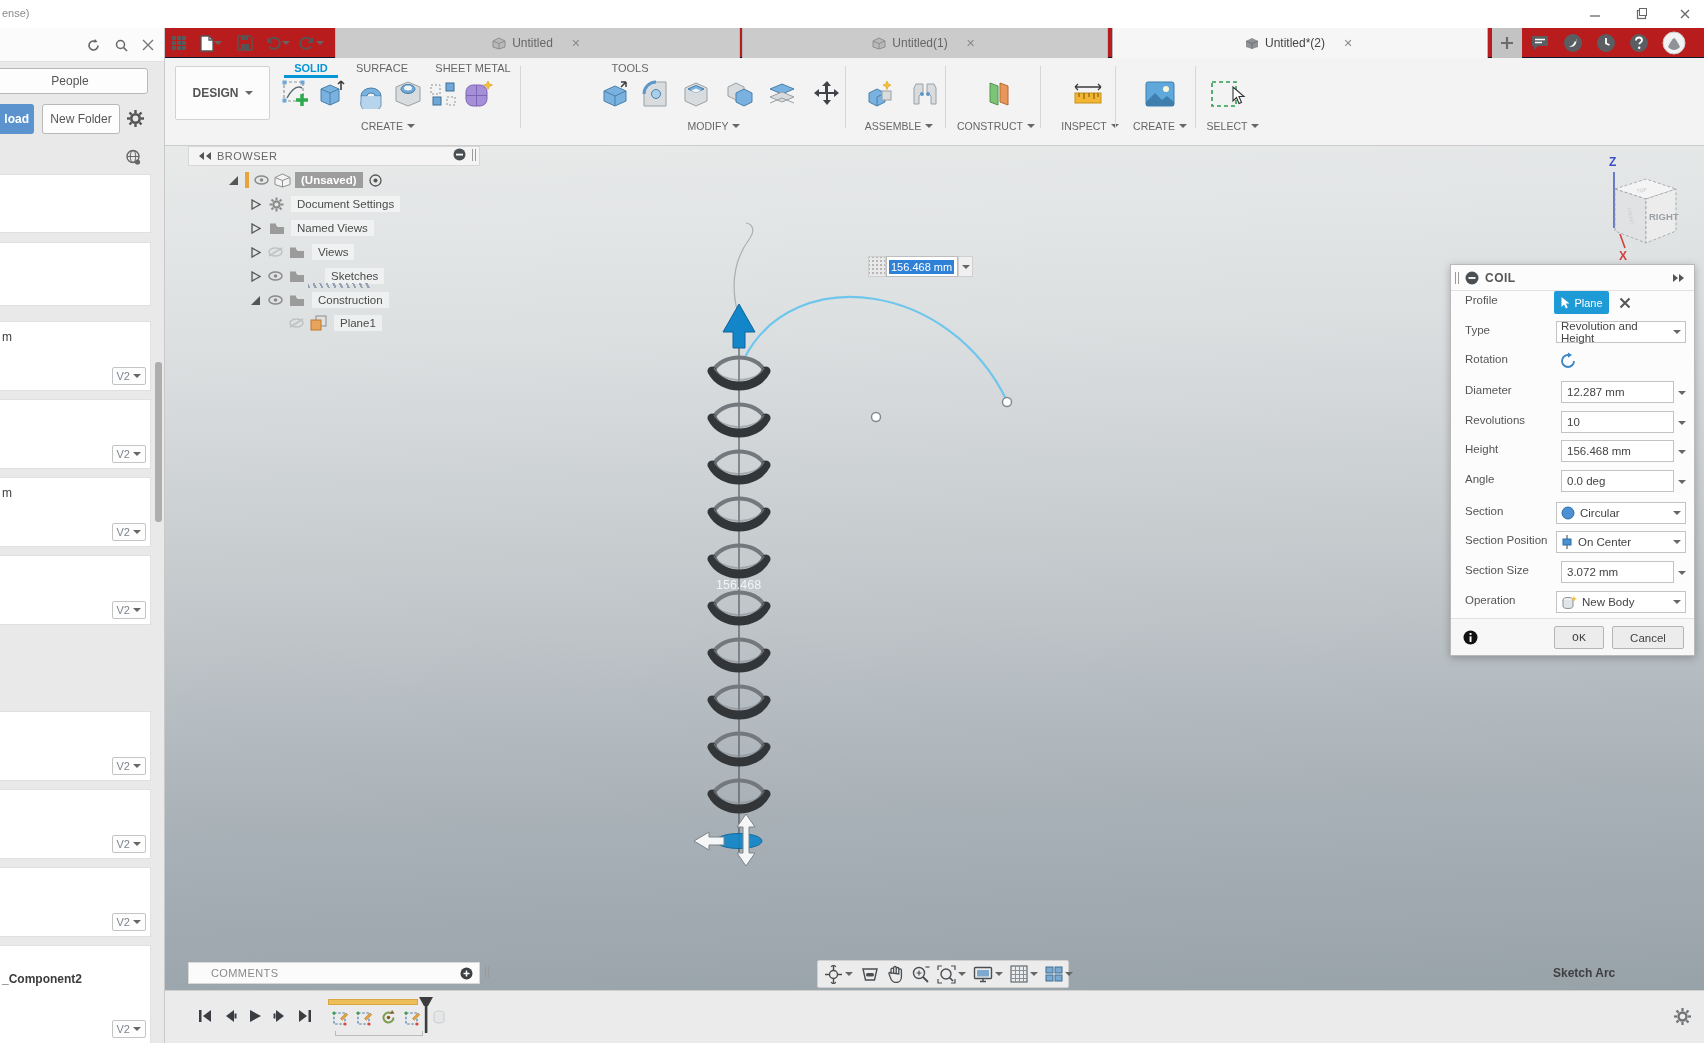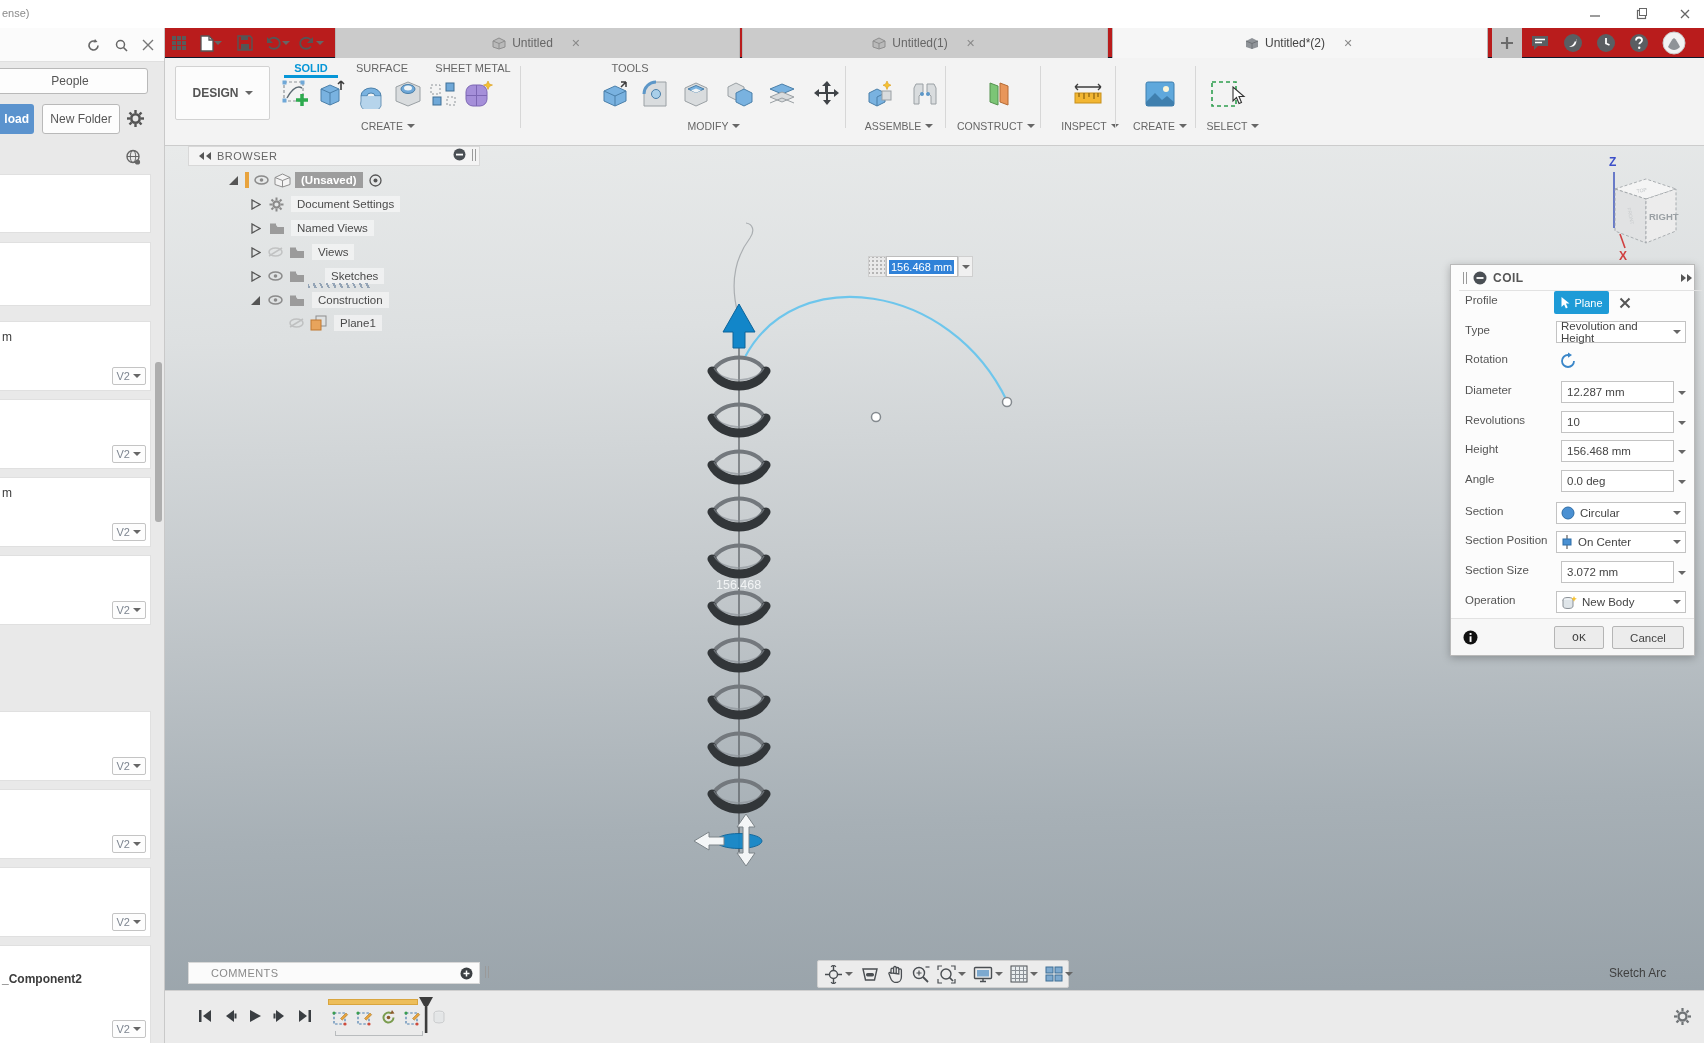--- a/index.html
+++ b/index.html
@@ -56,37 +56,37 @@
   .br-header { height:20px; background:rgba(244,244,244,.95); border:1px solid #d8d8d8; display:flex; align-items:center; color:#666; font-size:11px; letter-spacing:.5px; }
   .br-tools { position:absolute; right:4px; top:2px; display:flex; gap:6px; align-items:center; }
   .trow { position:absolute; height:22px; display:flex; align-items:center; }
   .tlabel { background:rgba(252,252,252,.55); padding:2px 6px; font-size:11.5px; color:#4a4a4a; }
   .tlabel.selected { background:#9d9d9d; color:#fff; font-weight:bold; }
   .hatch { position:absolute; left:120px; top:18px; width:64px; height:5px;
     background:repeating-linear-gradient(65deg,#7a8fa6 0 2px, transparent 2px 6px); opacity:.75; }
 
   
   .dialog { position:absolute; left:1285px; top:118px; width:245px; height:392px; background:#fcfcfc; border:1px solid #b9b9b9; box-shadow:0 2px 8px rgba(0,0,0,.25); font-size:11.5px; }
-  .dlg-header { position:absolute; left:0; top:0; width:100%; height:26px; border-bottom:1px solid #e2e2e2; display:flex; align-items:center;margin-left:8px; }
+  .dlg-header { position:absolute; left:0; top:0; width:100%; height:26px; border-bottom:1px solid #e2e2e2; display:flex; align-items:center; }
   .dlg-title { font-weight:bold; color:#555; font-size:12px; margin-left:6px; letter-spacing:.5px; }
   .drow { position:absolute; left:0; width:100%; height:22px; }
   .dlabel { position:absolute; left:14px; top:3px; color:#555; }
   .dinput { position:absolute; left:110px; width:113px; height:22px; background:#fff; border:1px solid #c3c3c3; display:flex; align-items:center; padding-left:5px; color:#444; }
   .dcaretbtn { position:absolute; left:227px; top:6px; }
   .dcombo { position:absolute; left:105px; width:130px; height:22px; background:#fff; border:1px solid #c3c3c3; display:flex; align-items:center; gap:5px; padding:0 4px; color:#444; }
   .dcombo .caret { margin-left:auto; }
   .chip { position:absolute; left:103px; width:55px; height:23px; background:#1e9bd7; border-radius:2px; color:#fff; display:flex; align-items:center; justify-content:center; gap:3px; font-size:11px; }
   .dlg-footer { position:absolute; left:0; bottom:0; width:100%; height:37px; border-top:1px solid #e2e2e2; background:#f7f7f7; }
   .dbtn { position:absolute; top:7px; height:23px; background:#ececec; border:1px solid #b5b5b5; border-radius:2px; color:#444; display:flex; align-items:center; justify-content:center; font-size:11.5px; }
 
   
   .comments-bar { position:absolute; left:23px; top:816px; width:292px; height:22px; background:#fbfbfb; border:1px solid #d8d8d8; display:flex; align-items:center; color:#8a8a8a; font-size:11px; letter-spacing:.4px; }
   .navbar { position:absolute; left:652px; top:814px; width:252px; height:28px; background:#ececec; border:1px solid #d0d0d0; border-radius:2px; display:flex; align-items:center; padding:0 6px; gap:7px; }
   .nav-ic { display:flex; align-items:center; gap:2px; }
-  .status-hint { position:absolute; left:1444px; top:820px; font-weight:normal; color:#3f3f3f; font-size:12px; }
+  .status-hint { position:absolute; left:1388px; top:820px; font-weight:bold; color:#3f3f3f; font-size:12px; }
   .grip2 { width:4px; height:12px; border-left:1px solid #9a9a9a; border-right:1px solid #9a9a9a; }
 
   
   .dim-input { position:absolute; left:703px; top:110px; height:21px; display:flex; }
   .dim-grip { width:18px; height:21px; background:#e9e9e9; border:1px solid #cfcfcf;
     background-image:radial-gradient(#b5b5b5 1px, transparent 1px); background-size:4px 4px; background-position:2px 2px; }
   .dim-field { width:72px; height:21px; background:#fff; border:1px solid #bdbdbd; display:flex; align-items:center; padding-left:2px; }
   .dim-sel { background:#2f81d8; color:#fff; font-size:11px; padding:1px 2px; }
   .dim-caret { width:15px; height:21px; background:#f0f0f0; border:1px solid #cfcfcf; display:flex; align-items:center; justify-content:center; }
 

